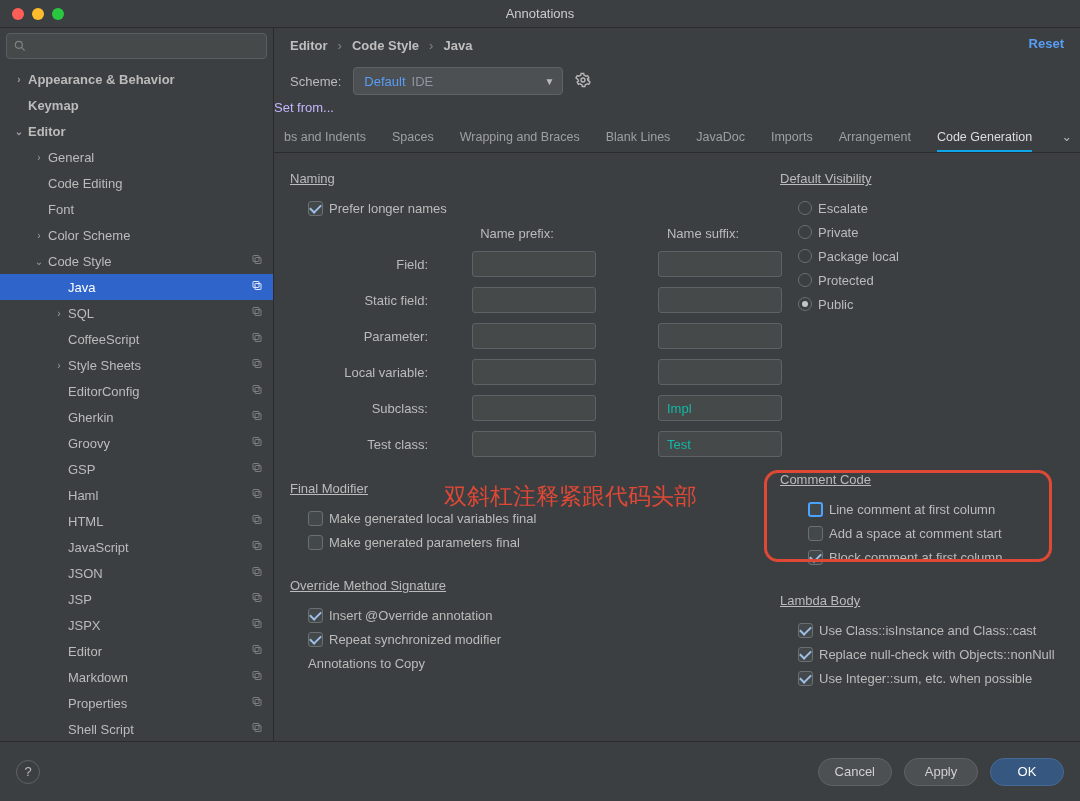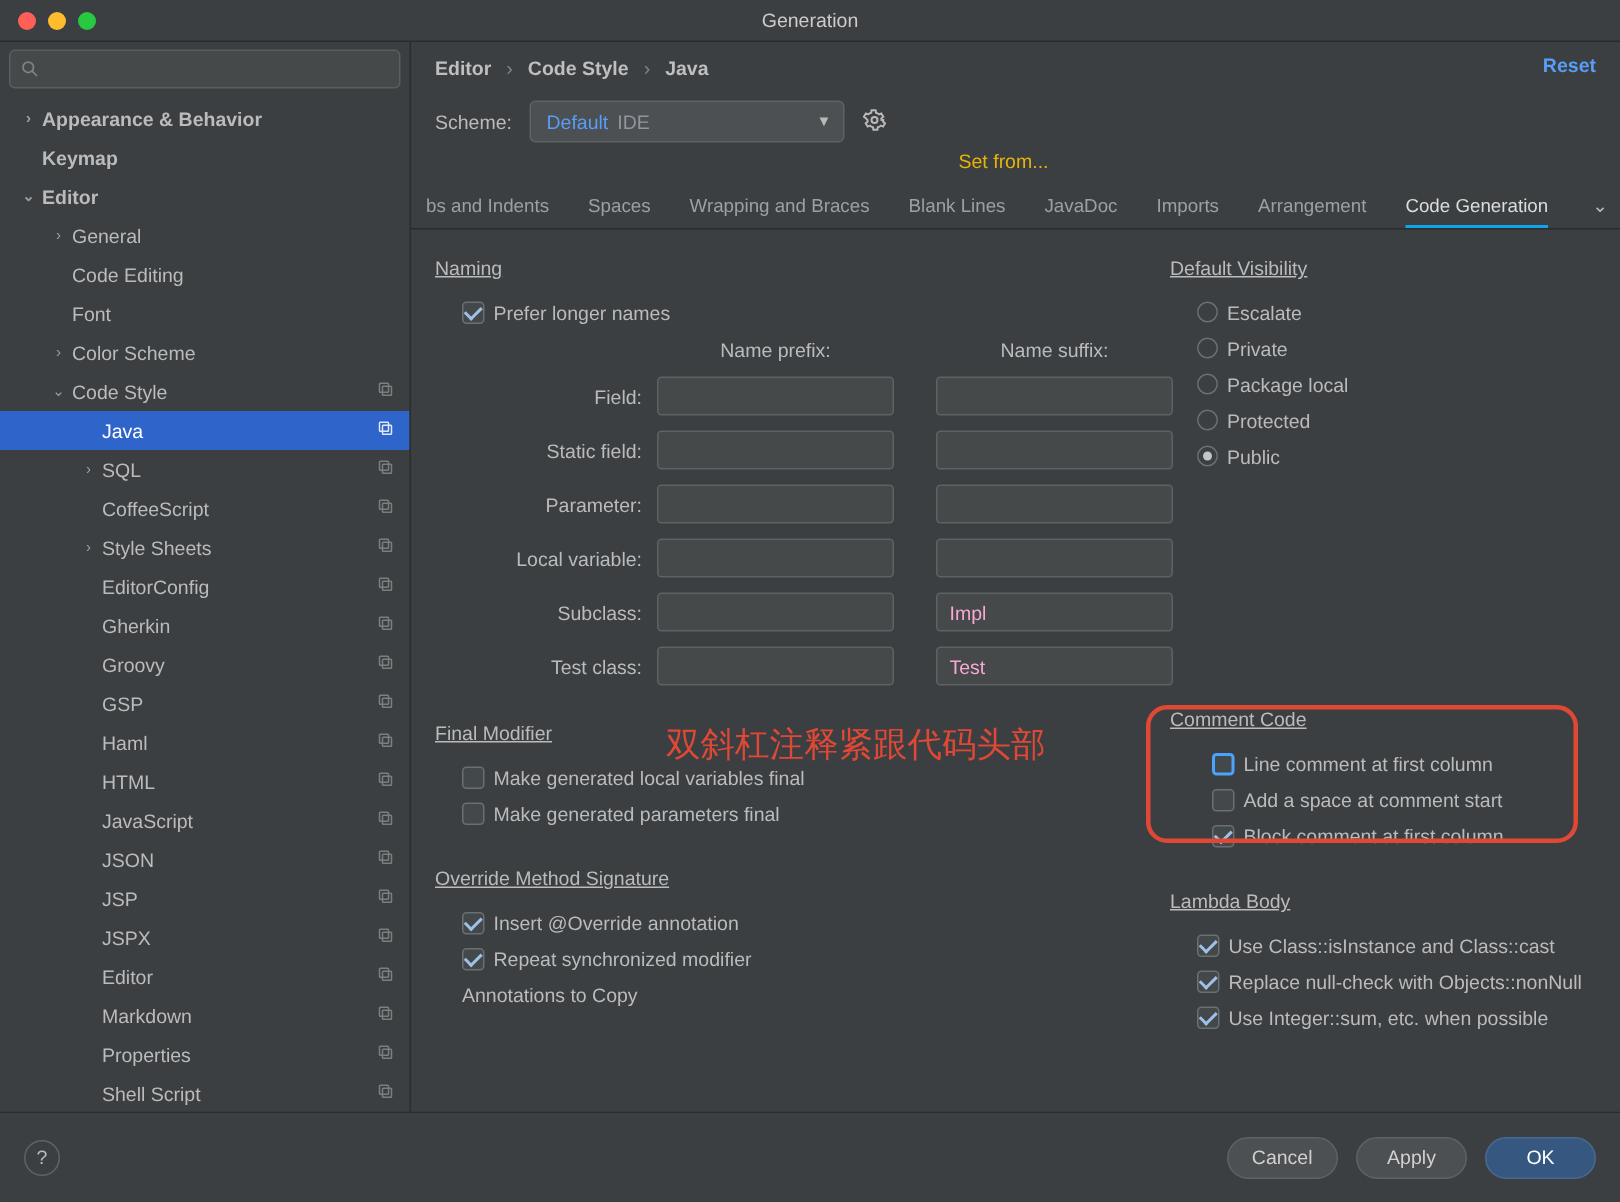--- a/index.html
+++ b/index.html
@@ -83,21 +83,21 @@
   .combo{
     width:210px; height:28px; background:#4c5052;
     border:1px solid #5e6264; border-radius:4px;
     display:flex; align-items:center; padding:0 10px; gap:6px;
     position:relative;
   }
   .combo .name{color:#589df6;}
   .combo .suffix{color:#9095a1;}
   .combo .caret{position:absolute;right:8px;color:#b8b8b8;font-size:10px;}
   .gear{color:#b8b8b8;}
-  .setfrom-wrap{text-align:center; padding:0 16px 4px 0; color:#eab308;}
+  .setfrom-wrap{text-align:left; padding:0 16px 4px 0; color:#c4b5fd;}
   .tabs{
     height:34px; display:flex; align-items:flex-end;
     border-bottom:1px solid #2b2b2b;
     gap:26px; padding:0 10px 0 10px; color:#9da0a2;
     font-size:12.5px;
     position:relative;
   }
   .tabs .tab{padding-bottom:8px; cursor:pointer; white-space:nowrap;}
   .tabs .tab.active{color:#dcdcdc; border-bottom:2px solid #0ea5e9; padding-bottom:6px;}
   .tabs .more{position:absolute; right:8px; bottom:8px; color:#b8b8b8;}
@@ -115,21 +115,21 @@
   .chk{width:15px;height:15px;border:1px solid #6b6f71;border-radius:3px;display:inline-flex;align-items:center;justify-content:center;background:#43494a;}
   .chk.on{background:#43494a;}
   .chk.on::after{content:"";width:9px;height:5px;border-left:2px solid #a0c0e8;border-bottom:2px solid #a0c0e8;transform:rotate(-45deg);margin-top:-2px;}
   .chk.hi{border:2px solid #4aa3ff;}
   .radio{width:14px;height:14px;border:1px solid #6b6f71;border-radius:50%;display:inline-flex;align-items:center;justify-content:center;}
   .radio.on::after{content:"";width:6px;height:6px;border-radius:50%;background:#bfc7cc;}
 
   .naming-grid{display:grid; grid-template-columns: 130px 158px 28px 158px; row-gap:10px; align-items:center; margin-left:18px;}
   .naming-grid .hdr{color:#bbbbbb;}
   .naming-grid .lbl{justify-self:end; padding-right:10px;}
-  .txt{height:26px;background:#45494a;border:1px solid #5e6264;border-radius:3px;padding:0 8px;color:#f9a8d4;display:flex;align-items:center;min-width:0;}
+  .txt{height:26px;background:#45494a;border:1px solid #5e6264;border-radius:3px;padding:0 8px;color:#14b8a6;display:flex;align-items:center;min-width:0;margin-left:34px;}
 
   .section-gap{height:18px;}
 
   .footer{
     height:60px; border-top:1px solid #2b2b2b;
     display:flex; align-items:center; padding:0 16px; gap:12px;
     background:#3c3f41;
   }
   .footer .spacer{flex:1;}
   .btn{height:28px;min-width:74px;padding:0 16px;border-radius:14px;border:1px solid #5e6264;background:#4c5052;color:#d0d0d0;display:inline-flex;align-items:center;justify-content:center;cursor:pointer;}
@@ -143,21 +143,21 @@
 </style>
 </head>
 <body>
 
 <div class="titlebar">
   <div class="traffic">
     <div class="dot r"></div>
     <div class="dot y"></div>
     <div class="dot g"></div>
   </div>
-  <div class="title">Generation</div>
+  <div class="title">Annotations</div>
 </div>
 
 <div class="body">
 
   <div class="sidebar">
     <div class="search-wrap">
       <div class="search">
         <svg width="14" height="14" viewBox="0 0 24 24" fill="none" stroke="#9b9b9b" stroke-width="2">
             <circle cx="10" cy="10" r="6"></circle>
             <line x1="20" y1="20" x2="14.5" y2="14.5"></line>

